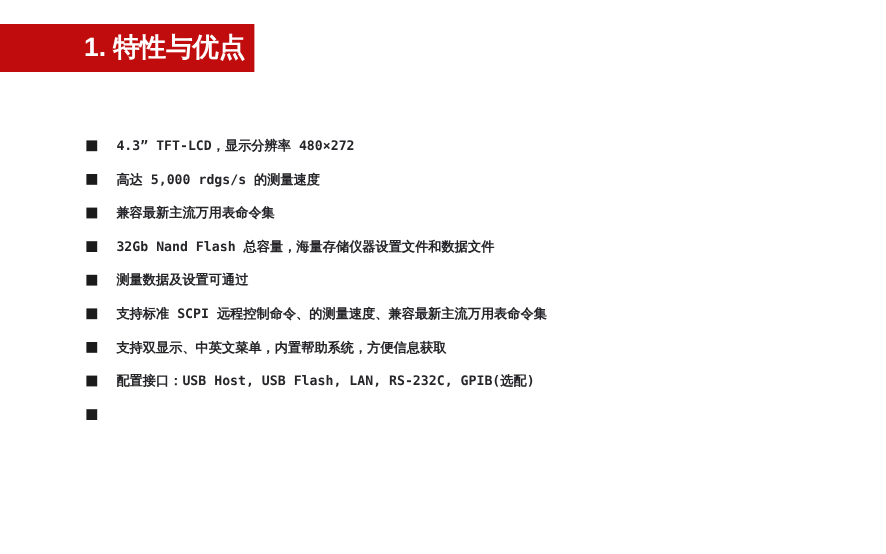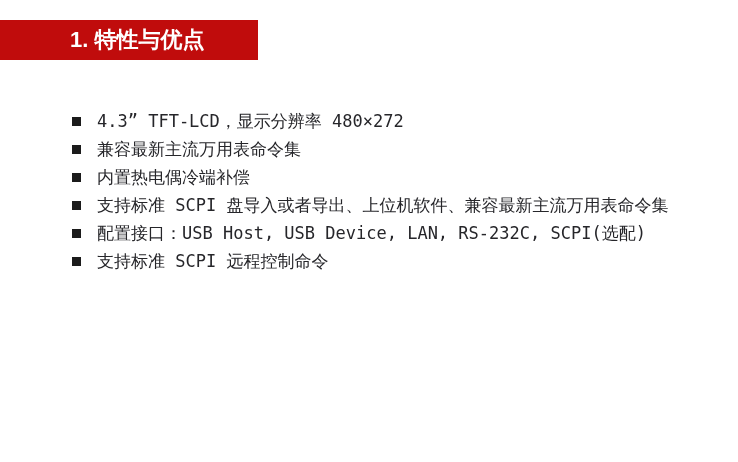--- a/index.html
+++ b/index.html
@@ -16,21 +16,21 @@
     width: 738px;
     height: 462px;
     background: var(--page-bg);
     overflow: hidden;
     font-family: "DejaVu Sans Mono", monospace;
   }
   .banner {
     position: absolute;
     left: 0;
     top: 20px;
-    width: 258px;
+    width: 212px;
     height: 40px;
     background: var(--accent-red);
     display: flex;
     align-items: center;
   }
   .banner-title {
     color: var(--title-text);
     font-family: "Liberation Sans", sans-serif;
     font-weight: bold;
     font-size: 22px;
@@ -42,23 +42,24 @@
     position: absolute;
     left: 72px;
     top: 110px;
     width: 652px;
     list-style: none;
   }
   .feature-item {
     position: relative;
     padding-left: 25px;
     margin-bottom: 5px;
-    font-size: 17px;
+    font-size: 11px;
     line-height: 23px;
     color: var(--body-text);
+    font-weight: bold;
   }
   .bullet-square {
     position: absolute;
     left: 0;
     top: 7px;
     width: 9px;
     height: 9px;
     background: var(--bullet);
   }
 </style>
@@ -72,43 +73,54 @@
   </div>
 
   <ul class="feature-list">
 
       <li class="feature-item">
         <span class="bullet-square"></span>
         <span>4.3” TFT-LCD，显示分辨率 480×272</span>
       </li>
 
 
+      <li class="feature-item">
+        <span class="bullet-square"></span>
+        <span>高达 5,000 rdgs/s 的测量速度</span>
+      </li>
 
       <li class="feature-item">
         <span class="bullet-square"></span>
         <span>兼容最新主流万用表命令集</span>
       </li>
 
-
       <li class="feature-item">
         <span class="bullet-square"></span>
-        <span>内置热电偶冷端补偿</span>
+        <span>32Gb Nand Flash 总容量，海量存储仪器设置文件和数据文件</span>
       </li>
 
       <li class="feature-item">
         <span class="bullet-square"></span>
-        <span>支持标准 SCPI 盘导入或者导出、上位机软件、兼容最新主流万用表命令集</span>
+        <span>测量数据及设置可通过</span>
+      </li>
+
+      <li class="feature-item">
+        <span class="bullet-square"></span>
+        <span>支持标准 SCPI 远程控制命令、的测量速度、兼容最新主流万用表命令集</span>
+      </li>
+
+      <li class="feature-item">
+        <span class="bullet-square"></span>
+        <span>支持双显示、中英文菜单，内置帮助系统，方便信息获取</span>
+      </li>
+
+      <li class="feature-item">
+        <span class="bullet-square"></span>
+        <span>配置接口：USB Host, USB Flash, LAN, RS-232C, GPIB(选配)</span>
       </li>
 
 
       <li class="feature-item">
         <span class="bullet-square"></span>
-        <span>配置接口：USB Host, USB Device, LAN, RS-232C, SCPI(选配)</span>
-      </li>
-
-
-      <li class="feature-item">
-        <span class="bullet-square"></span>
-        <span>支持标准 SCPI 远程控制命令</span>
       </li>
     </ul>
 
 </div>
 
 </body></html>

